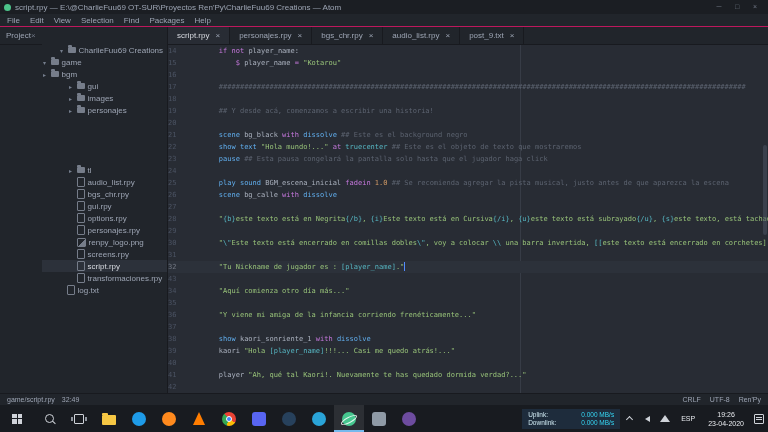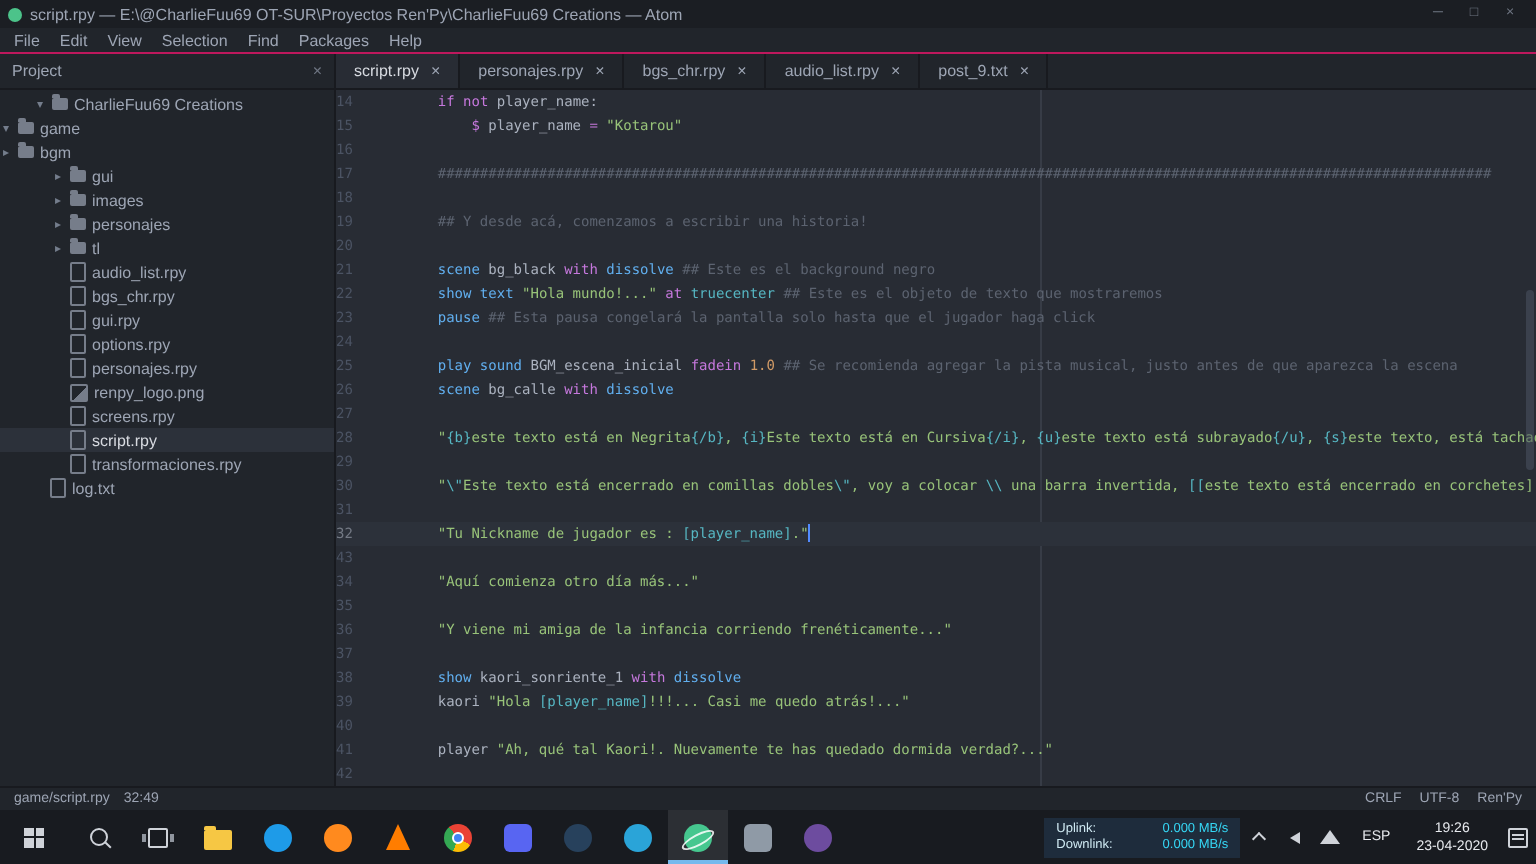--- a/index.html
+++ b/index.html
@@ -13,21 +13,21 @@
   .win-controls{margin-left:auto;display:flex}
   .win-controls span{width:18px;text-align:center;font-size:7px;color:#6f7683;line-height:14px}
 
   
   .menubar{height:12px;background:#21252b;display:flex;align-items:center;padding-left:2px;color:#9da5b4;font-size:8px;border-bottom:1px solid #be185d}
   .menu-item{padding:0 5px}
 
   .main{position:absolute;top:27px;bottom:12px;left:0;right:0;display:flex}
 
   
-  .sidebar{width:167px;flex:0 0 167px;background:#21252b;border-right:1px solid #181a1f;display:flex;flex-direction:column;overflow:hidden}
+  .sidebar{width:167px;flex:0 0 167px;background:#21252b;border-right:1px solid #181a1f;display:flex;flex-direction:row;overflow:hidden}
   .sidebar-header{height:17px;flex:0 0 17px;display:flex;align-items:center;justify-content:space-between;padding:0 6px;font-size:8px;color:#9da5b4;border-bottom:1px solid #181a1f}
   .panel-close{color:#6f7683}
   .tree{flex:1;font-size:8px;color:#9da5b4;padding-top:1px;overflow:hidden}
   .tree-row{height:12px;display:flex;align-items:center;gap:3px;white-space:nowrap}
   .tree-row.selected{background:#2c313a;color:#d7dae0}
   .chevron{width:6px;font-size:6px;color:#747d8c;text-align:center}
   .chevron-spacer{width:6px}
   .icon-folder{width:8px;height:6px;background:#767d8a;border-radius:1px;position:relative;flex:0 0 auto}
   .icon-folder::before{content:'';position:absolute;top:-2px;left:0;width:4px;height:2px;background:#767d8a;border-radius:1px 1px 0 0}
   .icon-file{width:6px;height:8px;border:1px solid #767d8a;border-radius:1px;flex:0 0 auto}
@@ -115,21 +115,21 @@
       <span class="menu-item">Help</span>
     </div>
 
   <div class="main">
     <div class="sidebar">
       <div class="sidebar-header">
         <span>Project</span>
         <span class="panel-close">×</span>
       </div>
       <div class="tree">
-          <div class="tree-row" style="padding-left: 17px;">
+          <div class="tree-row" style="padding-left: 17px; margin-top: 16px;">
             <span class="chevron">▾</span>
             <span class="icon-folder"></span>
             <span class="tree-label">CharlieFuu69 Creations</span>
           </div>
           <div class="tree-row" style="">
             <span class="chevron">▾</span>
             <span class="icon-folder"></span>
             <span class="tree-label">game</span>
           </div>
           <div class="tree-row" style="">
@@ -145,21 +145,21 @@
           <div class="tree-row" style="padding-left: 26px;">
             <span class="chevron">▸</span>
             <span class="icon-folder"></span>
             <span class="tree-label">images</span>
           </div>
           <div class="tree-row" style="padding-left: 26px;">
             <span class="chevron">▸</span>
             <span class="icon-folder"></span>
             <span class="tree-label">personajes</span>
           </div>
-          <div class="tree-row" style="padding-left: 26px;">
+          <div class="tree-row" style="padding-left: 26px; margin-top: 48px;">
             <span class="chevron">▸</span>
             <span class="icon-folder"></span>
             <span class="tree-label">tl</span>
           </div>
           <div class="tree-row" style="padding-left: 26px;">
             <span class="chevron-spacer"></span>
             <span class="icon-file"></span>
             <span class="tree-label">audio_list.rpy</span>
           </div>
           <div class="tree-row" style="padding-left: 26px;">

